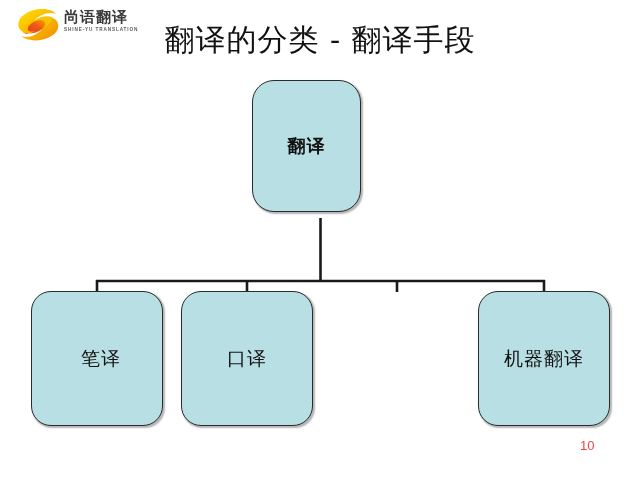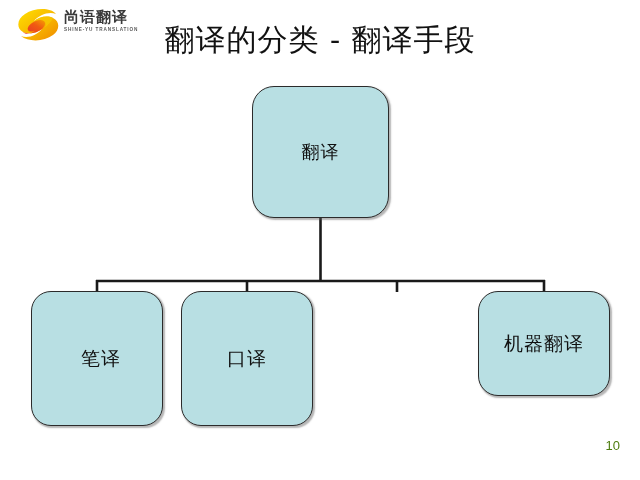--- a/index.html
+++ b/index.html
@@ -99,42 +99,43 @@
   }
   .node-label {
     font-family: "DejaVu Serif", "Liberation Serif", serif;
     font-size: 19px;
     color: #111111;
     letter-spacing: 1px;
     white-space: nowrap;
   }
   #node-root {
     left: 252px;
-    top: 86px;
-    width: 137px;
+    top: 80px;
+    width: 109px;
     height: 132px;
     border-radius: 22px;
+    font-weight: bold;
   }
   #node-root .node-label { font-size: 18px; }
 
   #node-0 { left: 31px;  top: 291px; width: 132px; height: 135px; padding-left: 8px; }
   #node-1 { left: 181px; top: 291px; width: 132px; height: 135px; }
   #node-2 { left: 331px; top: 291px; width: 132px; height: 135px; }
-  #node-3 { left: 478px; top: 291px; width: 132px; height: 105px; }
+  #node-3 { left: 478px; top: 291px; width: 132px; height: 135px; }
 
   
   #page-number {
     position: absolute;
     left: 580px;
     top: 438px;
     width: 40px;
-    text-align: right;
+    text-align: left;
     font-family: "Liberation Sans", sans-serif;
     font-size: 13px;
-    color: #4d7c0f;
+    color: #ef4444;
   }
 </style>
 </head>
 <body>
 
 <div id="slide">
 
   <div id="logo">
     <div id="logo-mark">
       <svg width="44" height="34" viewBox="0 0 44 34" xmlns="http://www.w3.org/2000/svg">

